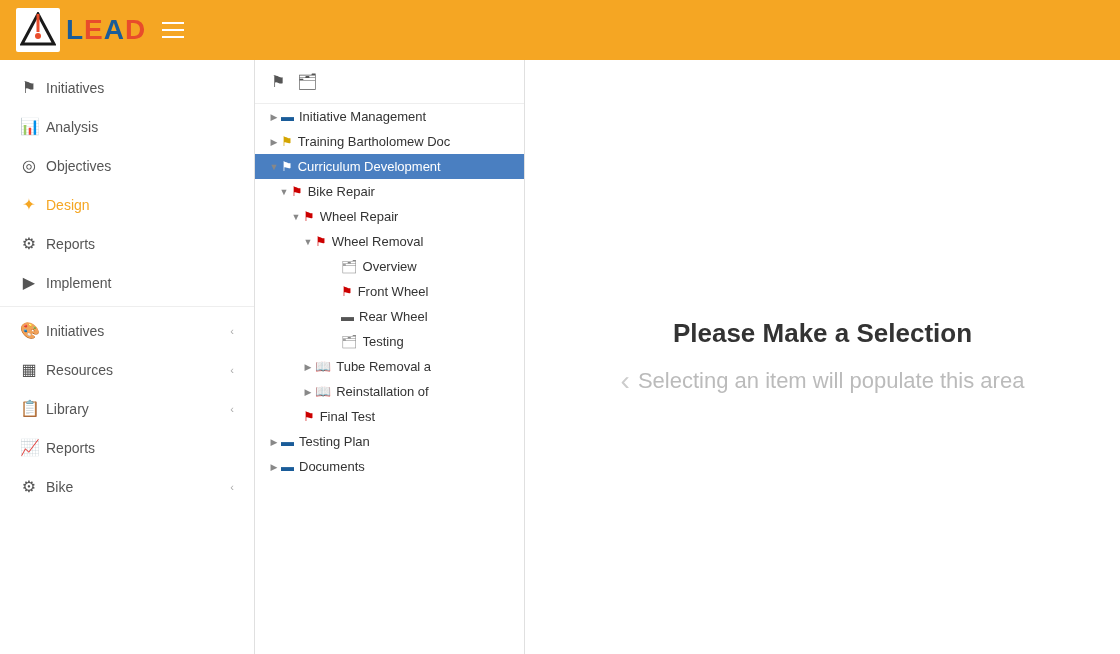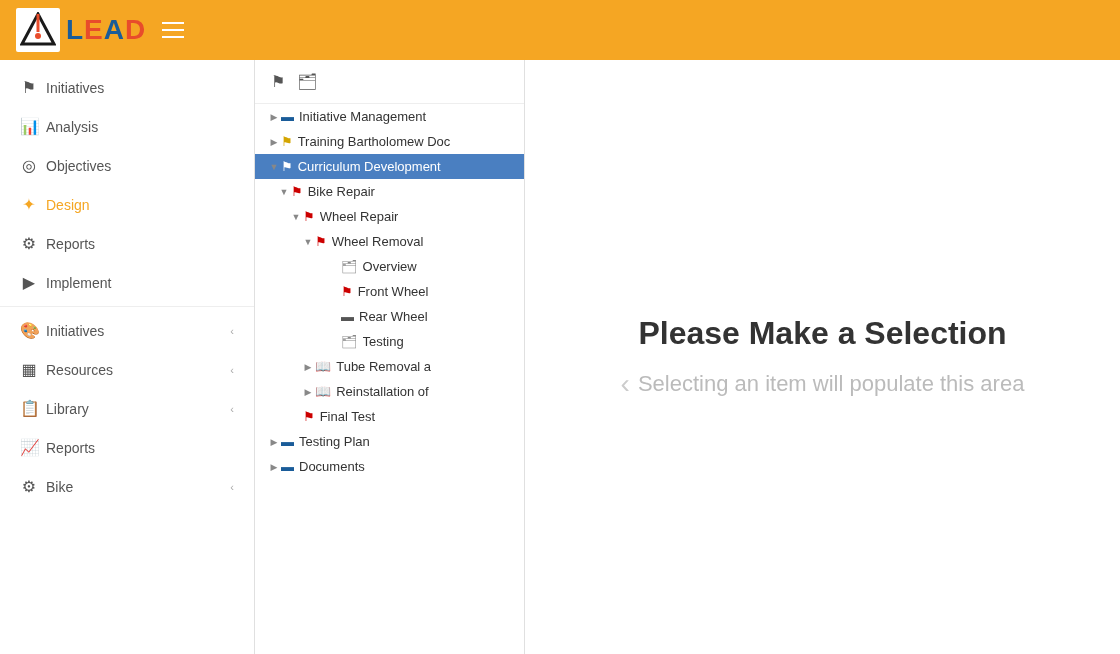--- a/index.html
+++ b/index.html
@@ -108,21 +108,21 @@
 
     
     .main-content {
       flex: 1;
       background: white;
       display: flex; align-items: center; justify-content: center;
       flex-direction: column;
       gap: 16px;
     }
     .placeholder-title {
-      font-size: 32px; font-weight: 600; color: #333; text-align: center;
+      font-size: 26px; font-weight: 600; color: #333; text-align: center;
     }
     .placeholder-sub {
       font-size: 22px; color: #bbb; text-align: center; display: flex; align-items: center; gap: 8px;
     }
     .placeholder-arrow { font-size: 28px; color: #ccc; }
   </style>
 </head>
 <body>
 
 <header class="header">

